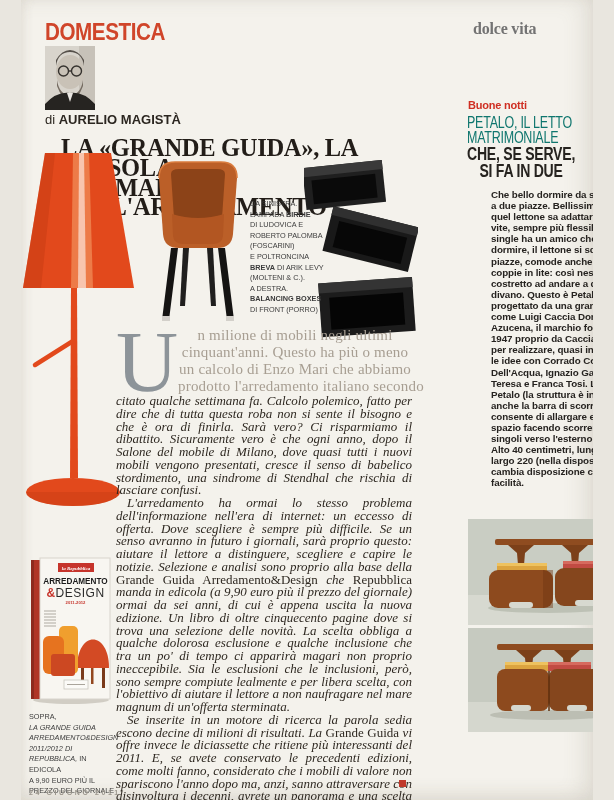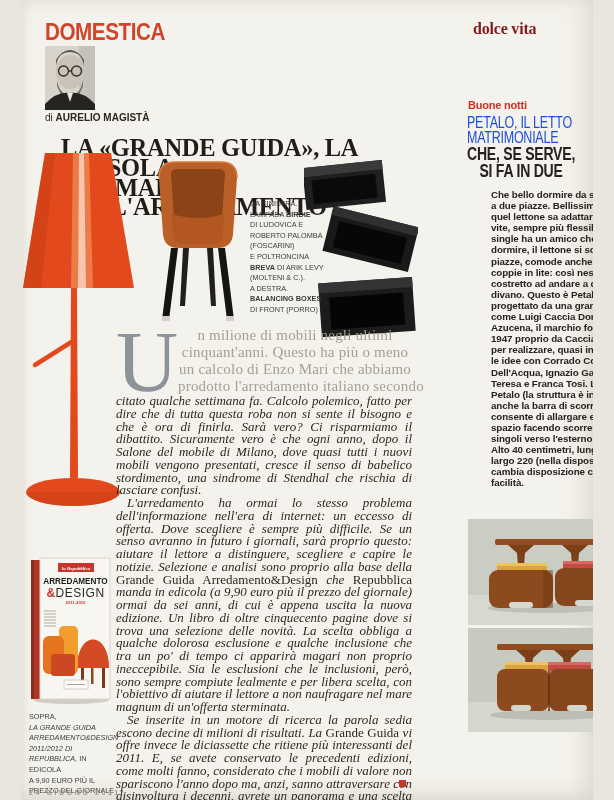--- a/index.html
+++ b/index.html
@@ -6,26 +6,26 @@
   .page{
     position:relative;width:550px;height:800px;margin:0 auto;overflow:hidden;
     background:#f4f2ec;
     box-shadow:inset -12px 0 20px rgba(110,95,75,.10), inset 0 -10px 16px rgba(110,95,75,.07), inset 4px 0 10px rgba(110,95,75,.05);
     font-family:"Liberation Sans",sans-serif;color:#2b2620;padding-left:22px;
   }
   .abs{position:absolute;}
   
   .domestica{left:24px;top:18px;font-size:24px;font-weight:700;color:#d0452a;
     transform:scaleX(.86);transform-origin:0 0;letter-spacing:-.5px;}
-  .byline{left:24px;top:112px;font-size:10px;color:#2b2620;}
+  .byline{left:24px;top:112px;font-size:13px;color:#2b2620;}
   .byline b{font-weight:700;}
   .headline{left:24px;top:122px;width:380px;font-family:"Liberation Serif",serif;
     font-weight:700;font-size:24.5px;line-height:19.8px;color:#221d18;letter-spacing:-.3px;}
   .masthead{left:452px;top:20px;font-family:"Liberation Serif",serif;font-weight:700;
-    font-size:16px;color:#7f1d1d;letter-spacing:-.2px;}
+    font-size:16px;color:#737373;letter-spacing:-.2px;}
   
   .pcap{left:229px;top:199px;width:80px;font-size:7.6px;line-height:10.6px;color:#3a3a3a;
     transform:scaleX(.96);transform-origin:0 0;}
   .pcap .run-b{font-weight:700;}
   
   .article{left:95px;top:327px;width:296px;}
   .dropcap{float:left;width:58px;text-align:center;font-family:"Liberation Serif",serif;
     font-size:86px;line-height:62px;color:#8d9499;margin:4px 4px 2px 0;}
   .intro div{font-family:"Liberation Serif",serif;font-size:15px;line-height:17px;
     color:#a79e92;letter-spacing:.2px;white-space:nowrap;text-align:center;}
@@ -34,21 +34,21 @@
   .article p.ind{text-indent:11px;}
   .run-r{font-style:normal;}
   .endmark{left:378px;top:780px;width:7px;height:7px;background:#c0392b;}
   
   .bookcap{left:8px;top:712px;width:94px;font-size:7.6px;line-height:10.6px;color:#3c3c3c;
     transform:scaleX(.96);transform-origin:0 0;}
   .bookcap .run-i{font-style:italic;}
   .footer-date{left:8px;top:789px;font-size:7px;font-weight:700;letter-spacing:2.6px;color:#9a958c;}
   
   .kicker{left:447px;top:99px;font-size:11px;font-weight:700;color:#cf2f23;letter-spacing:-.2px;}
-  .rhl{left:446px;top:115px;color:#1d4ed8;}
+  .rhl{left:446px;top:115px;color:#0f766e;}
   .rhl div{font-size:16px;line-height:15px;transform:scaleX(.78);transform-origin:0 0;
     letter-spacing:-.3px;white-space:nowrap;}
   .rhb{left:446px;top:146px;color:#26231f;text-align:center;}
   .rhb div{font-size:18px;line-height:16.5px;font-weight:700;transform:scaleX(.78);
     transform-origin:0 0;letter-spacing:-.3px;white-space:nowrap;}
   .rbody{left:447px;top:189px;width:163px;font-size:9.8px;line-height:11.1px;
     font-weight:700;color:#262320;letter-spacing:-.1px;margin-left:23px;}
   .pagenum{left:584px;top:778px;font-size:13px;font-weight:700;color:#2e2c2a;text-decoration:underline;}
   .photo{border:0;display:block;}
 </style>

